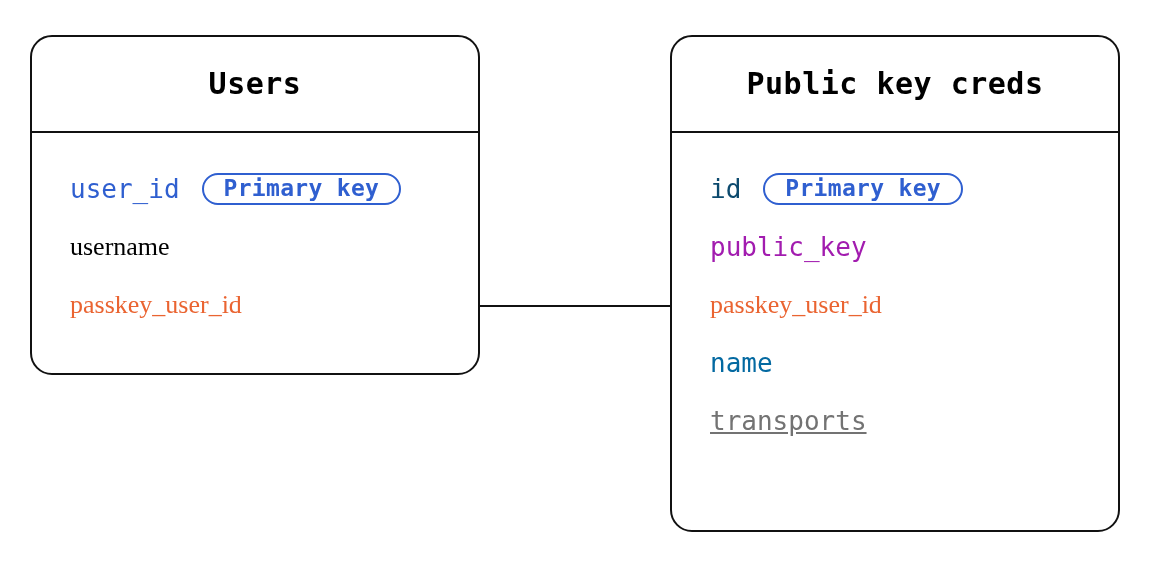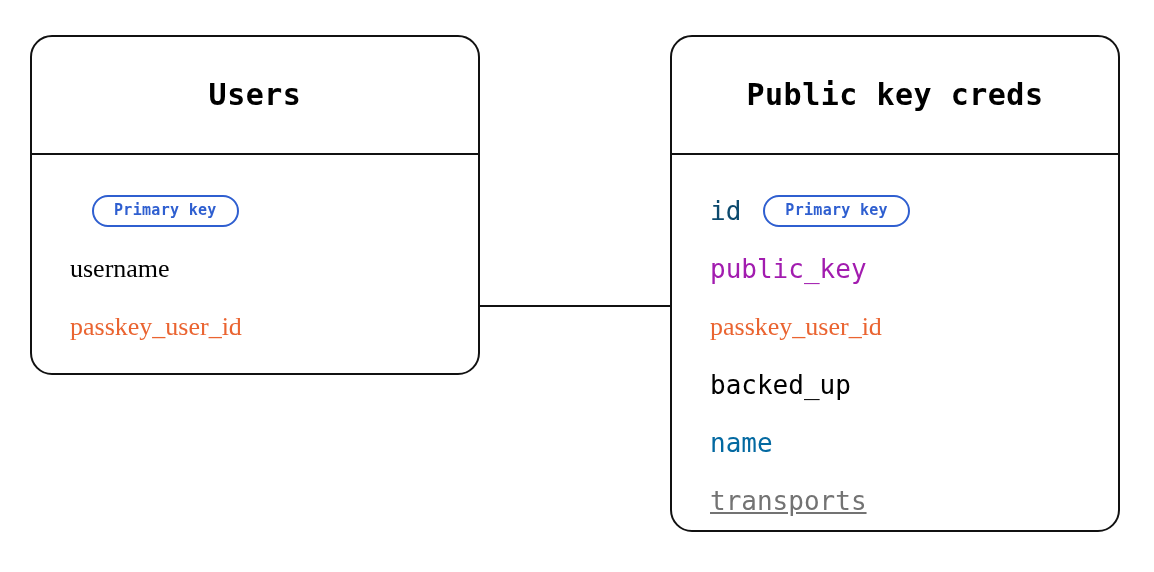--- a/index.html
+++ b/index.html
@@ -36,21 +36,21 @@
   .entity-table {
     position: absolute;
     box-sizing: border-box;
     background: #ffffff;
     border: 2px solid #111111;
     border-radius: 22px;
   }
 
   .entity-header {
     box-sizing: border-box;
-    height: 118px;
+    height: 96px;
     border-bottom: 2px solid #be185d;
     display: flex;
     align-items: center;
     justify-content: center;
   }
 
   .entity-title {
     font-family: "DejaVu Sans Mono", "Liberation Mono", monospace;
     font-size: 30px;
     font-weight: bold;
@@ -92,39 +92,40 @@
     margin-left: 22px;
     height: 32px;
     padding: 0 20px;
     border: 2px solid #2f5fd0;
     border-radius: 16px;
     background: #ffffff;
   }
 
   .key-badge-label {
     font-family: "DejaVu Sans Mono", "Liberation Mono", monospace;
-    font-size: 15px;
+    font-size: 23px;
     font-weight: bold;
     color: #2f5fd0;
     letter-spacing: 0.3px;
     line-height: 1;
     white-space: nowrap;
   }
 </style>
 </head>
 <body>
 
 <div id="diagram-canvas">
     <div class="relationship-line" style="left: 479px; top: 305px; width: 192px; background: rgb(17, 17, 17);"></div>
     <div class="entity-table" style="left: 30px; top: 35px; width: 450px; height: 340px; border-color: rgb(17, 17, 17);">
       <div class="entity-header" style="border-bottom-color: rgb(17, 17, 17);">
         <div class="entity-title">Users</div>
       </div>
       <div class="entity-fields">
         <div class="field-row">
+          <span class="field-name accent-primary" style="color: rgb(47, 95, 208);">user_id</span>
           <span class="key-badge" style="border-color: rgb(47, 95, 208);">
             <span class="key-badge-label" style="color: rgb(47, 95, 208);">Primary key</span>
           </span>
         </div>
         <div class="field-row">
           <span class="field-name" style="color: rgb(0, 0, 0); font-family: Liberation Serif, serif;">username</span>
         </div>
         <div class="field-row">
           <span class="field-name accent-foreign" style="color: rgb(234, 100, 49);">passkey_user_id</span>
         </div>
@@ -141,23 +142,20 @@
             <span class="key-badge-label" style="color: rgb(47, 95, 208);">Primary key</span>
           </span>
         </div>
         <div class="field-row">
           <span class="field-name" style="color: #a21caf;">public_key</span>
         </div>
         <div class="field-row">
           <span class="field-name accent-foreign" style="color: rgb(234, 100, 49);">passkey_user_id</span>
         </div>
         <div class="field-row">
-          <span class="field-name" style="color: rgb(0, 0, 0);">backed_up</span>
-        </div>
-        <div class="field-row">
           <span class="field-name" style="color: #0369a1;">name</span>
         </div>
         <div class="field-row">
           <span class="field-name" style="color: #737373; text-decoration: underline;">transports</span>
         </div>
       </div>
     </div>
   </div>
 
 </body></html>

